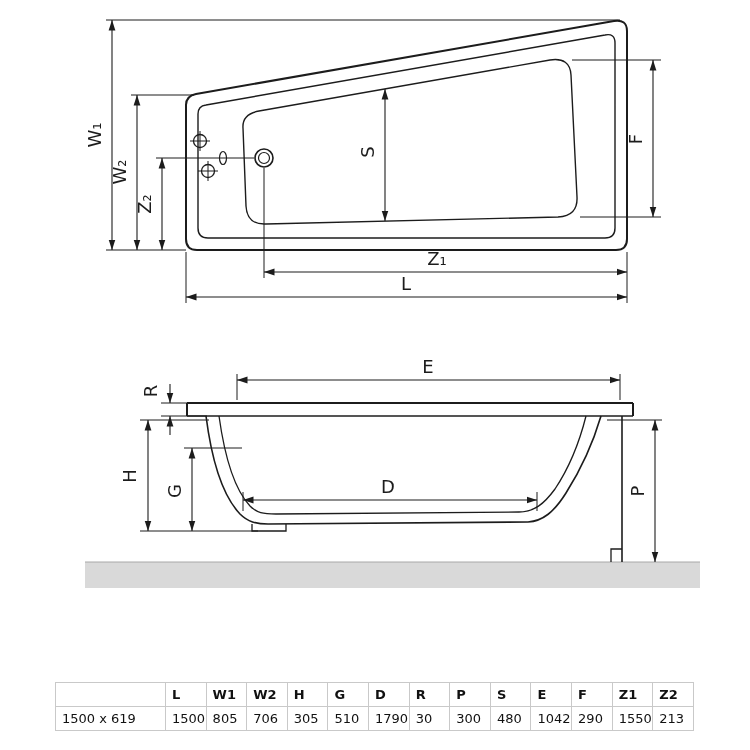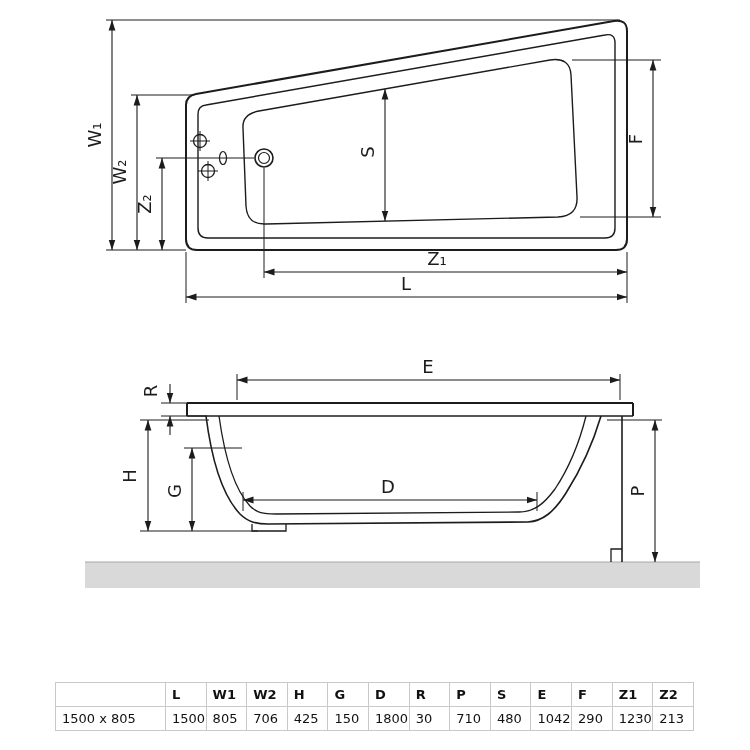--- a/index.html
+++ b/index.html
@@ -173,31 +173,31 @@
           <th>P</th>
           <th>S</th>
           <th>E</th>
           <th>F</th>
           <th>Z1</th>
           <th>Z2</th>
         </tr>
     </thead>
     <tbody>
         <tr>
-          <td class="first">1500 x 805</td>
+          <td class="first">1500 x 619</td>
           <td>1500</td>
           <td>805</td>
           <td>706</td>
-          <td>425</td>
-          <td>150</td>
-          <td>1800</td>
+          <td>305</td>
+          <td>510</td>
+          <td>1790</td>
           <td>30</td>
-          <td>710</td>
+          <td>300</td>
           <td>480</td>
           <td>1042</td>
           <td>290</td>
-          <td>1230</td>
+          <td>1550</td>
           <td>213</td>
         </tr>
       </tbody>
   </table>
 
 </div>
 
 </body></html>

